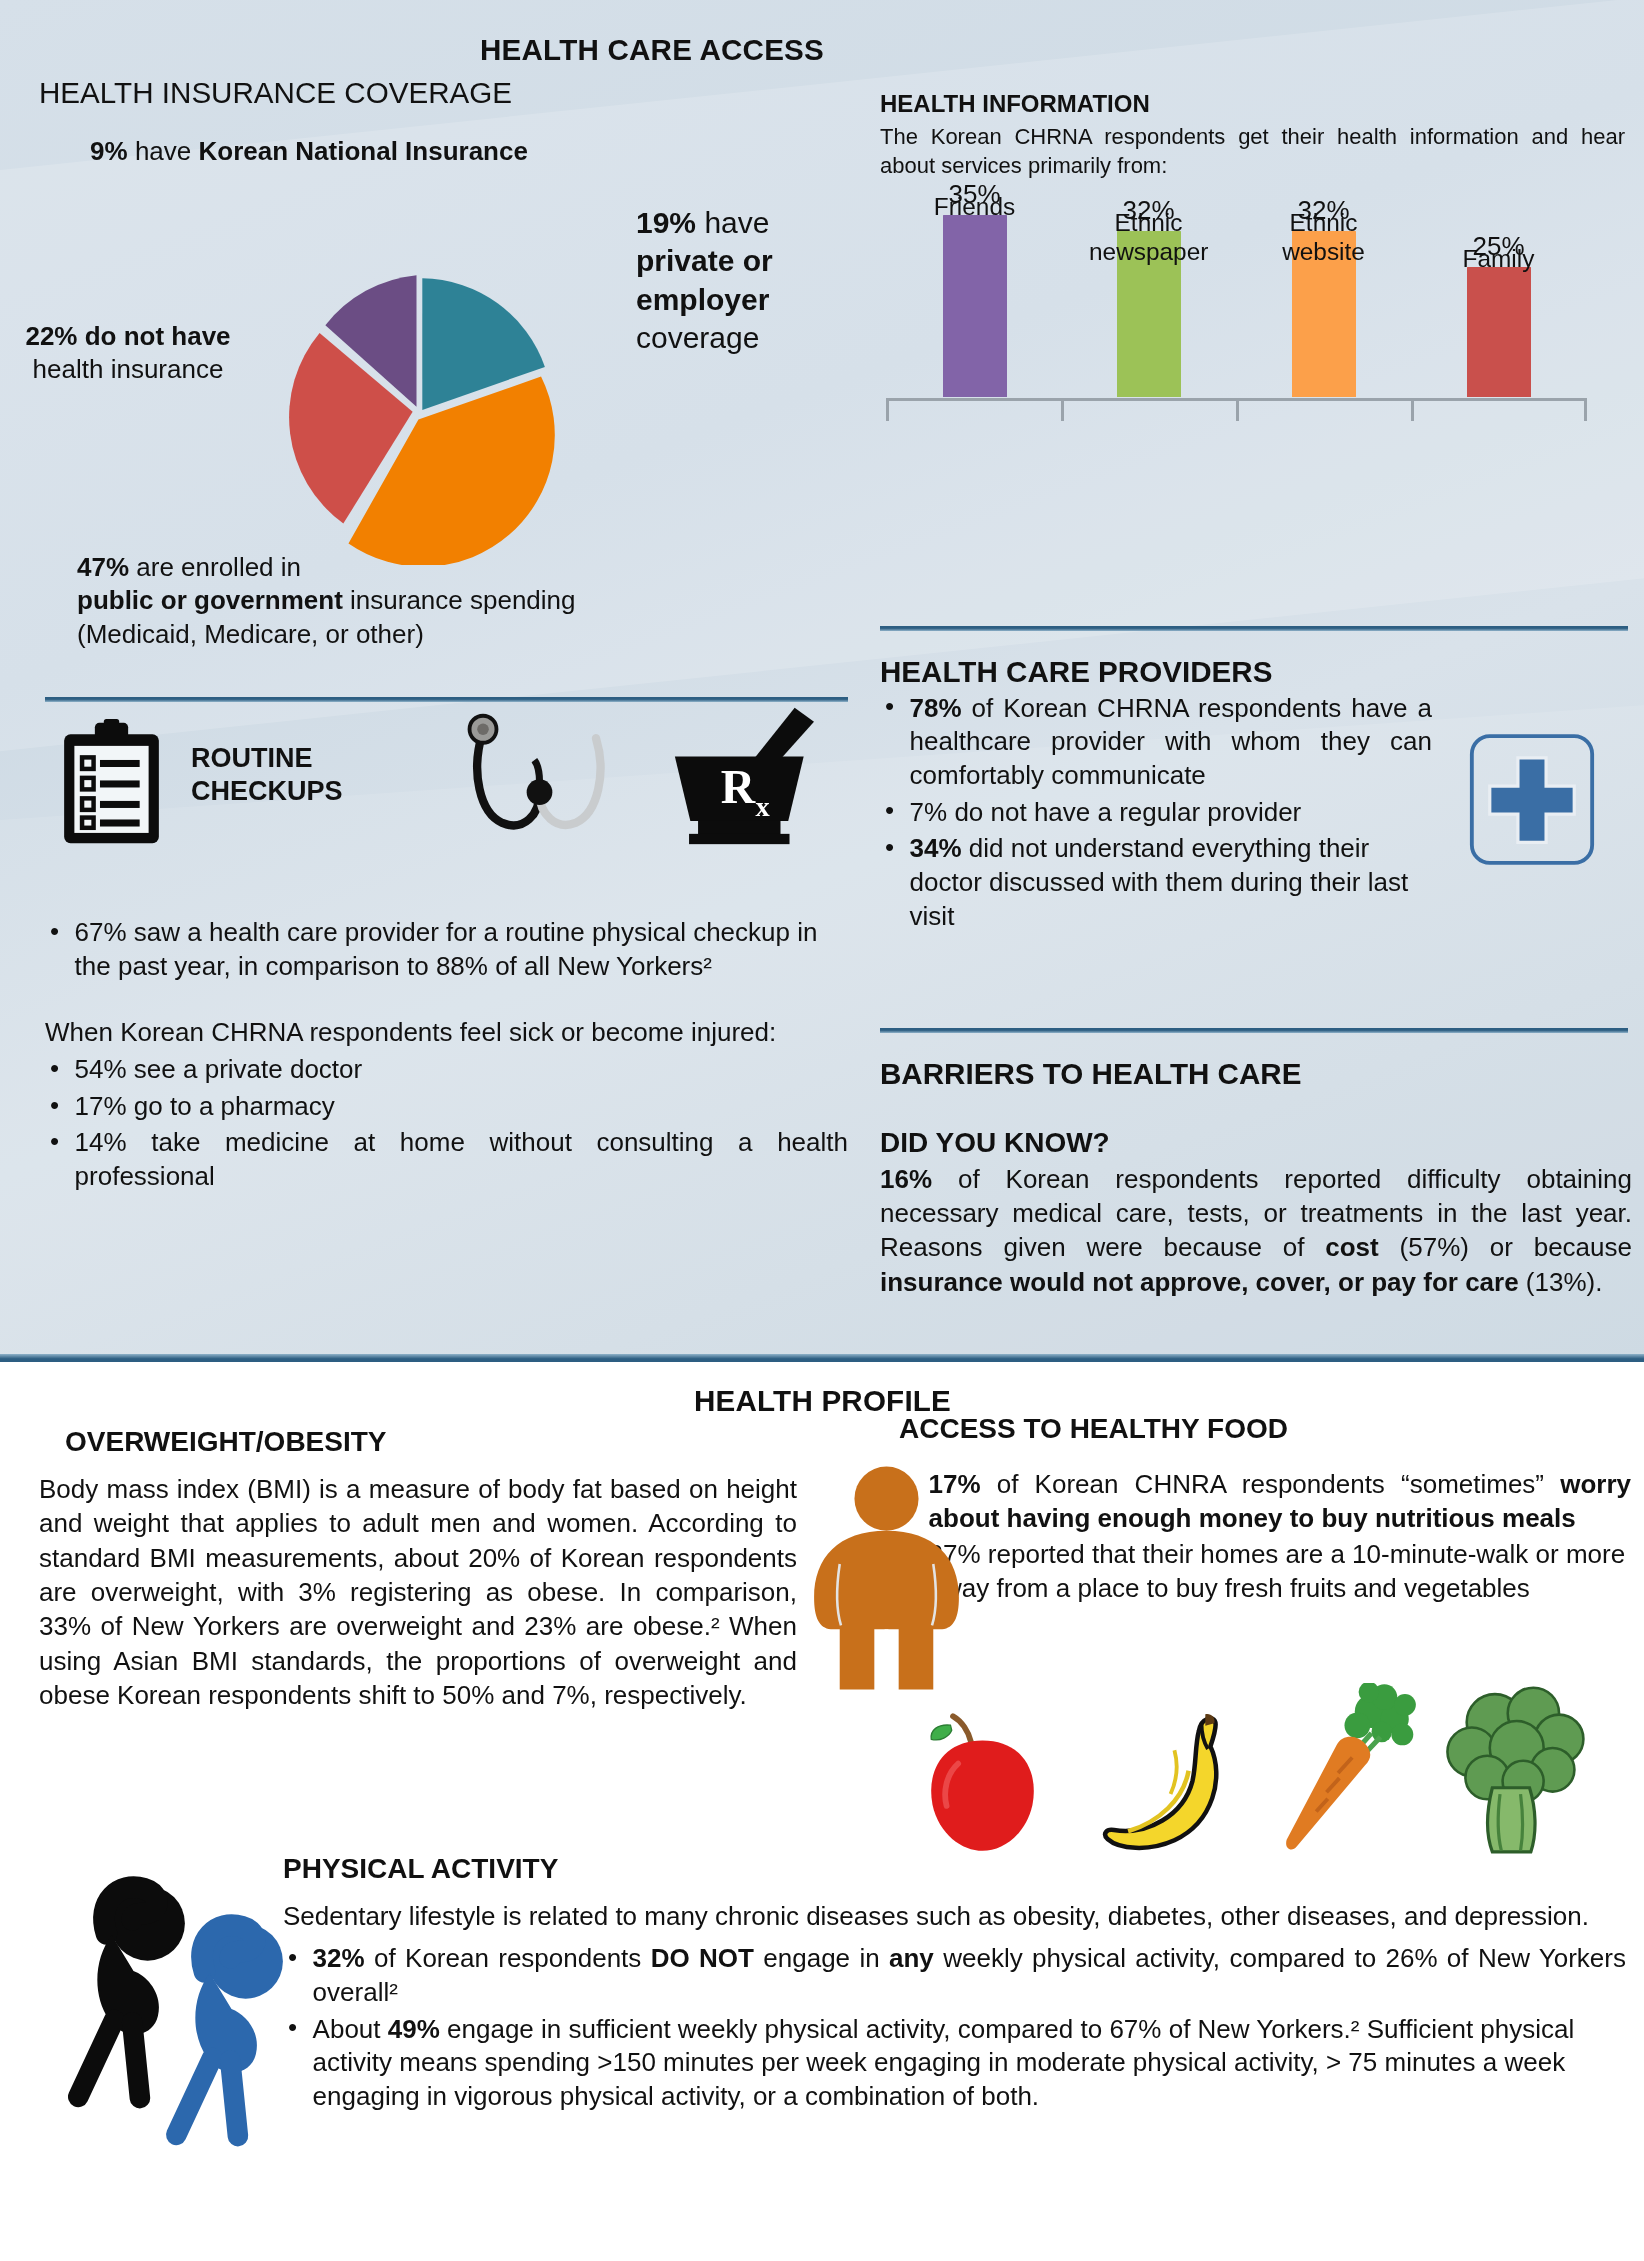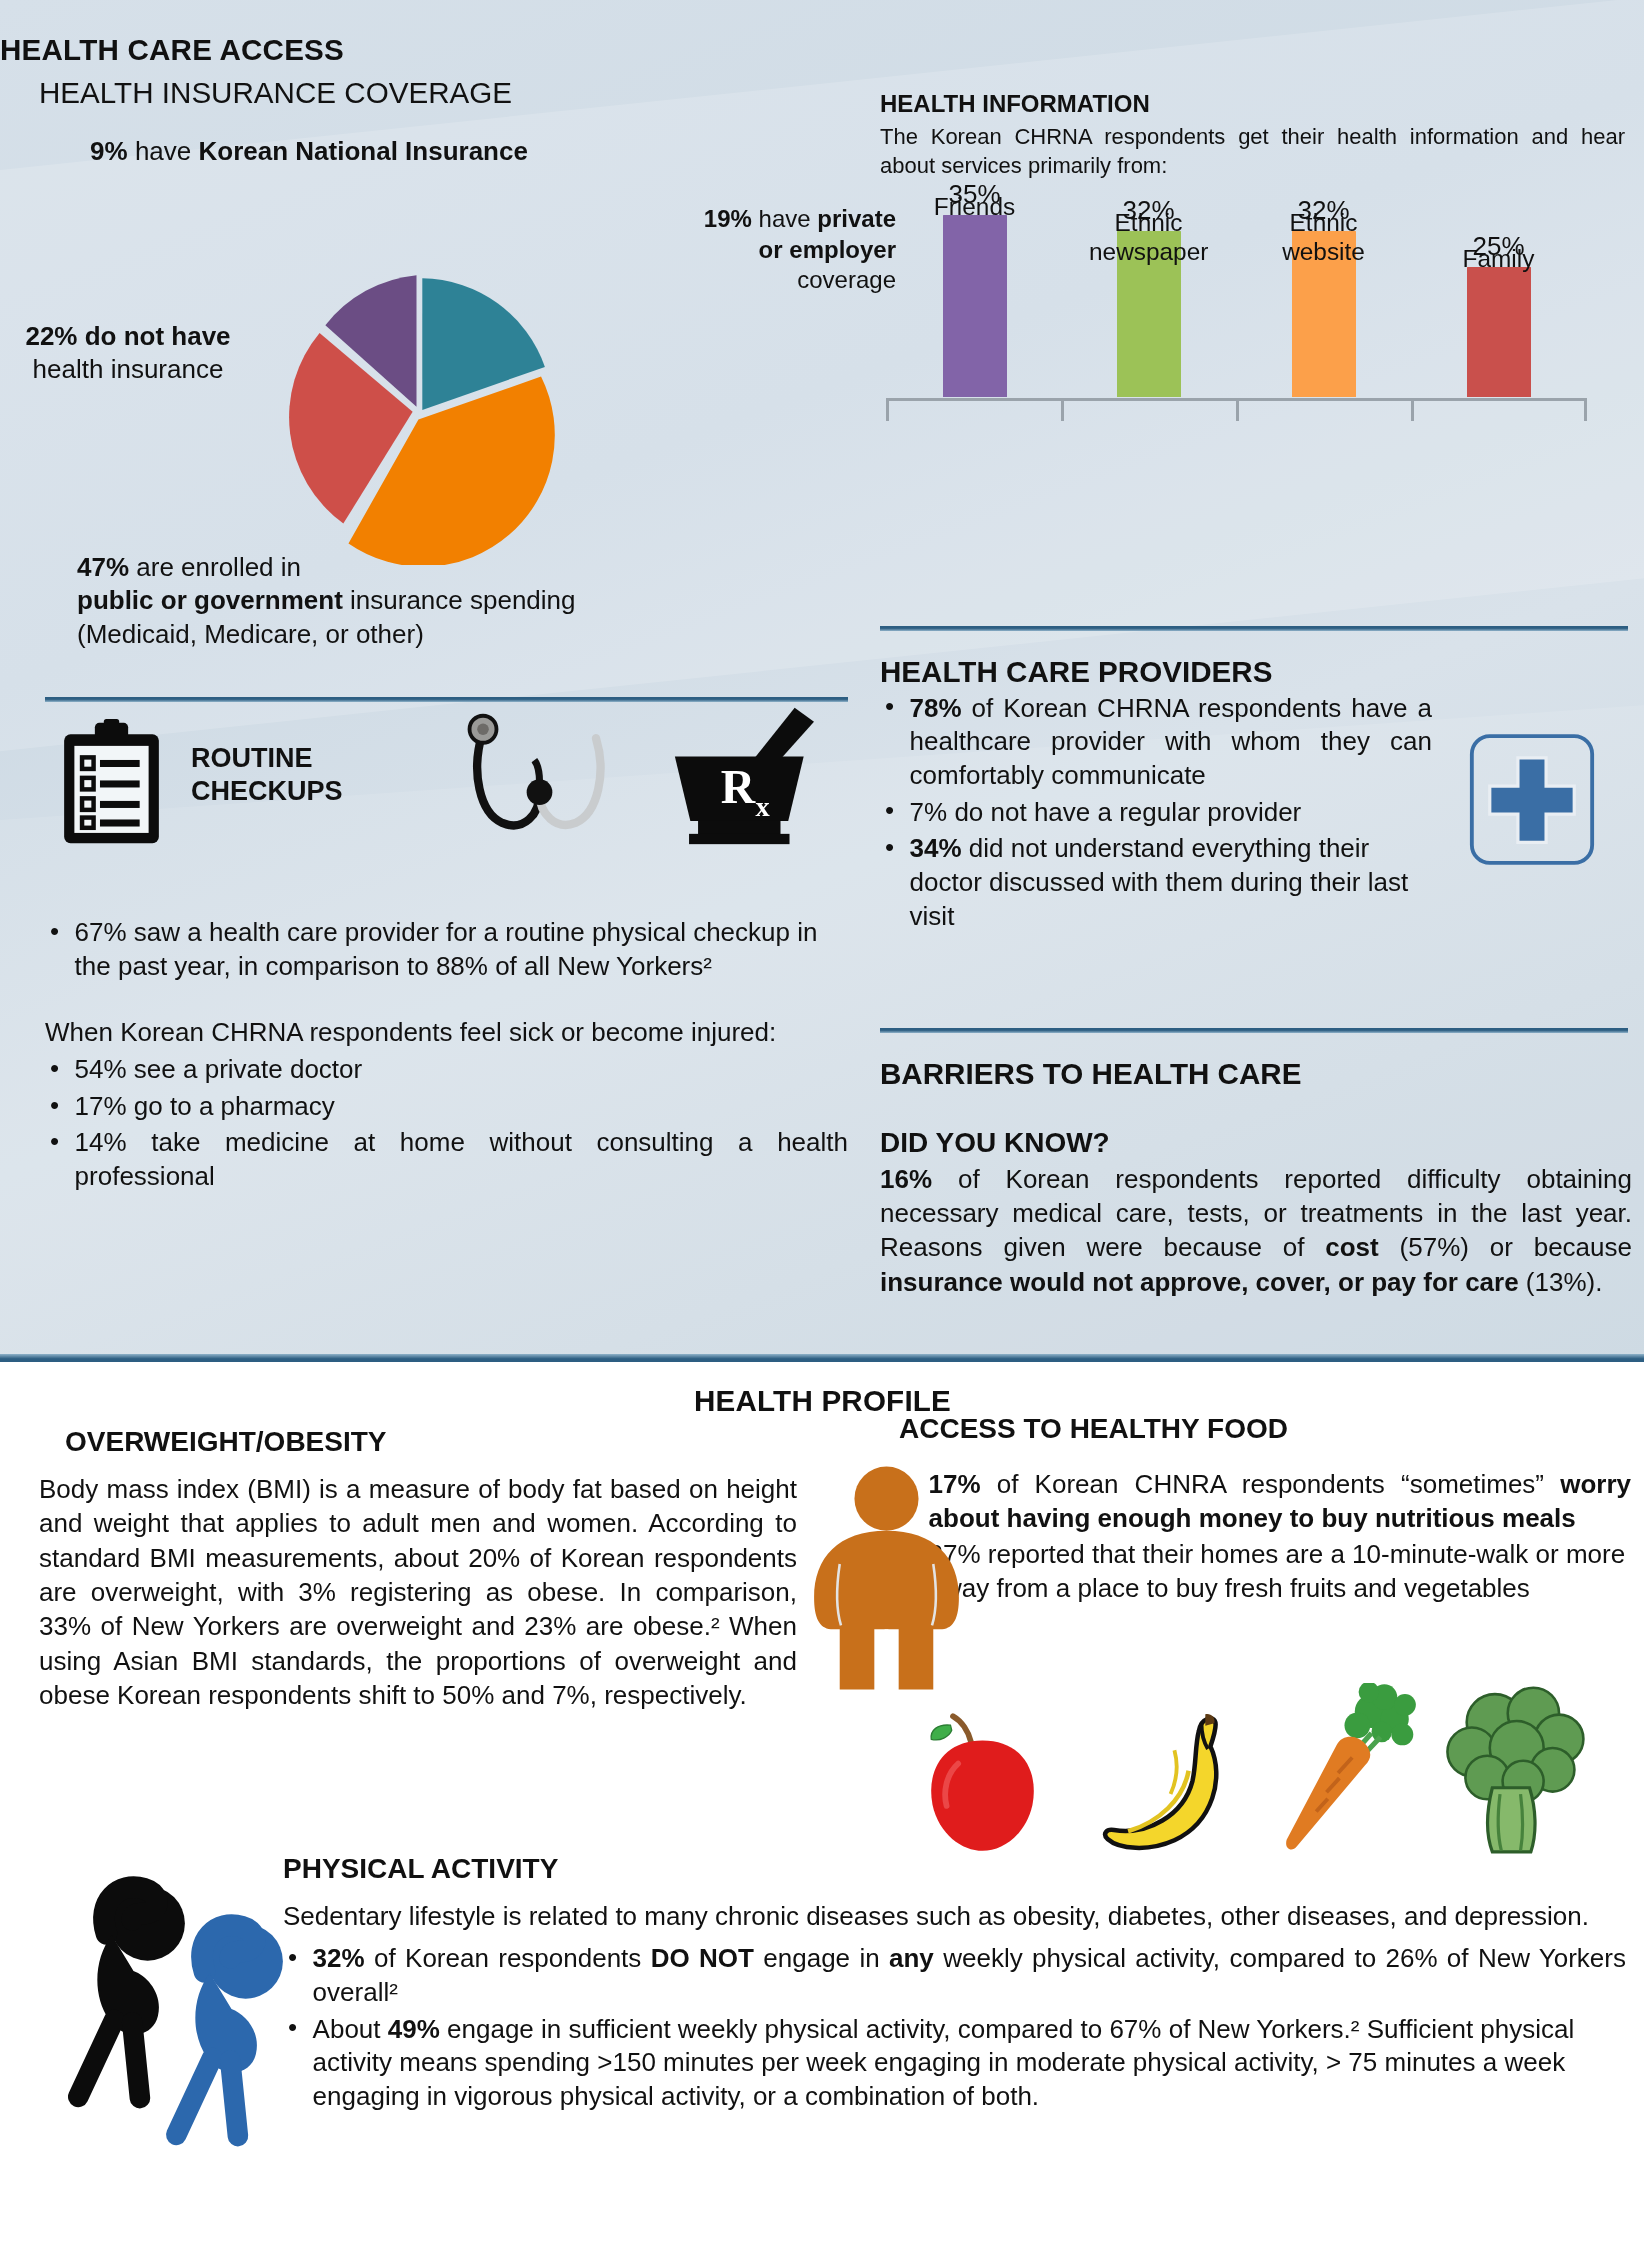--- a/index.html
+++ b/index.html
@@ -37,37 +37,37 @@
     transform: rotate(-4deg);
   }
 
   .panel-title {
     position: absolute;
     font-weight: bold;
     letter-spacing: 0.2px;
     z-index: 5;
   }
 
-  #hca-title { left: 0; top: 33px; width: 1304px; text-align: left; font-size: 29.6px; }
+  #hca-title { left: 0; top: 33px; width: 1304px; text-align: center; font-size: 29.6px; }
 
   
   #ins-block { position: absolute; left: 0; top: 76px; width: 848px; z-index: 5; }
   #ins-title { position: absolute; left: 39px; top: 0; font-size: 29.6px; font-weight: normal; }
 
   #ins-top-label {
     position: absolute; left: 84px; top: 59px; width: 450px;
     text-align: center; font-size: 26px; line-height: 1.28;
   }
   #ins-left-label {
     position: absolute; left: 19px; top: 244px; width: 218px;
     text-align: center; font-size: 26px; line-height: 1.28;
   }
   #ins-right-label {
     position: absolute; left: 636px; top: 128px; width: 212px;
-    text-align: right; font-size: 24px; line-height: 1.28; margin-left: 48px;
+    text-align: left; font-size: 30px; line-height: 1.28;
   }
   #ins-bottom-label {
     position: absolute; left: 77px; top: 475px; width: 681px;
     text-align: left; font-size: 26px; line-height: 1.28;
   }
 
   .pie-wrap { position: absolute; left: 222px; top: 193px; width: 398px; height: 296px; }
 
   
   #hi-block { position: absolute; left: 880px; top: 90px; width: 745px; z-index: 5; }

